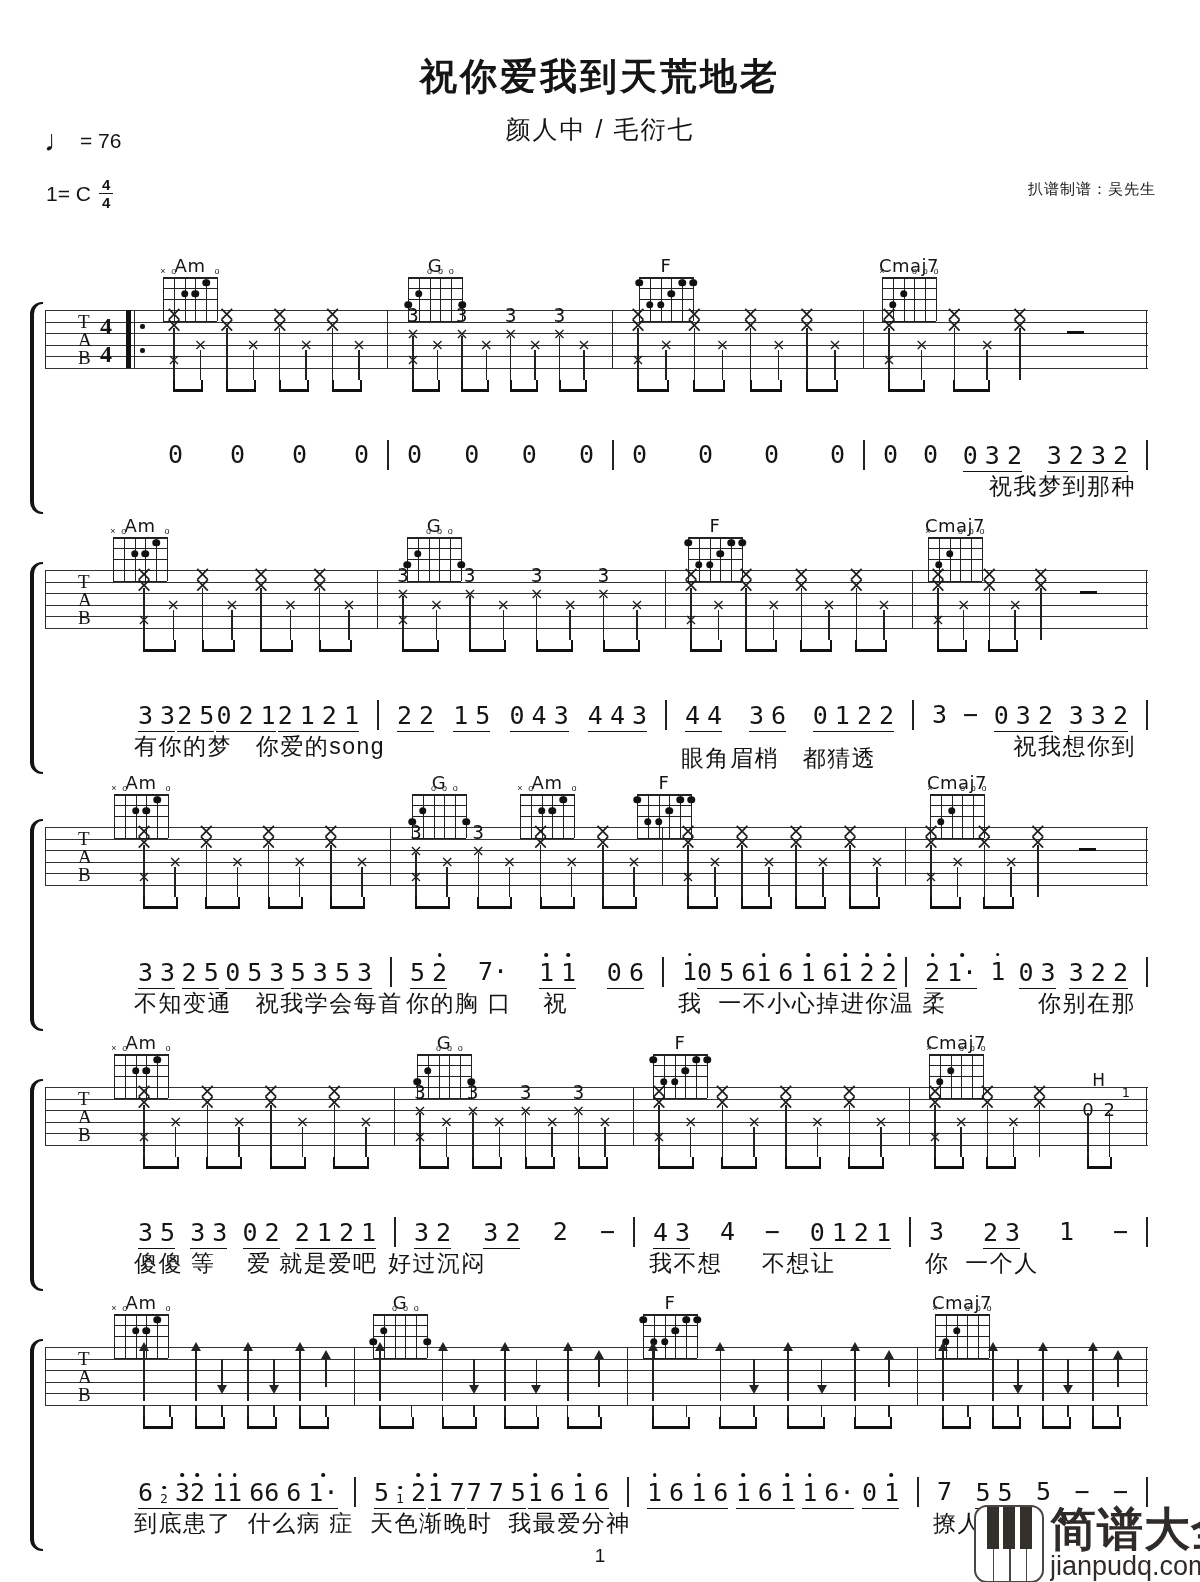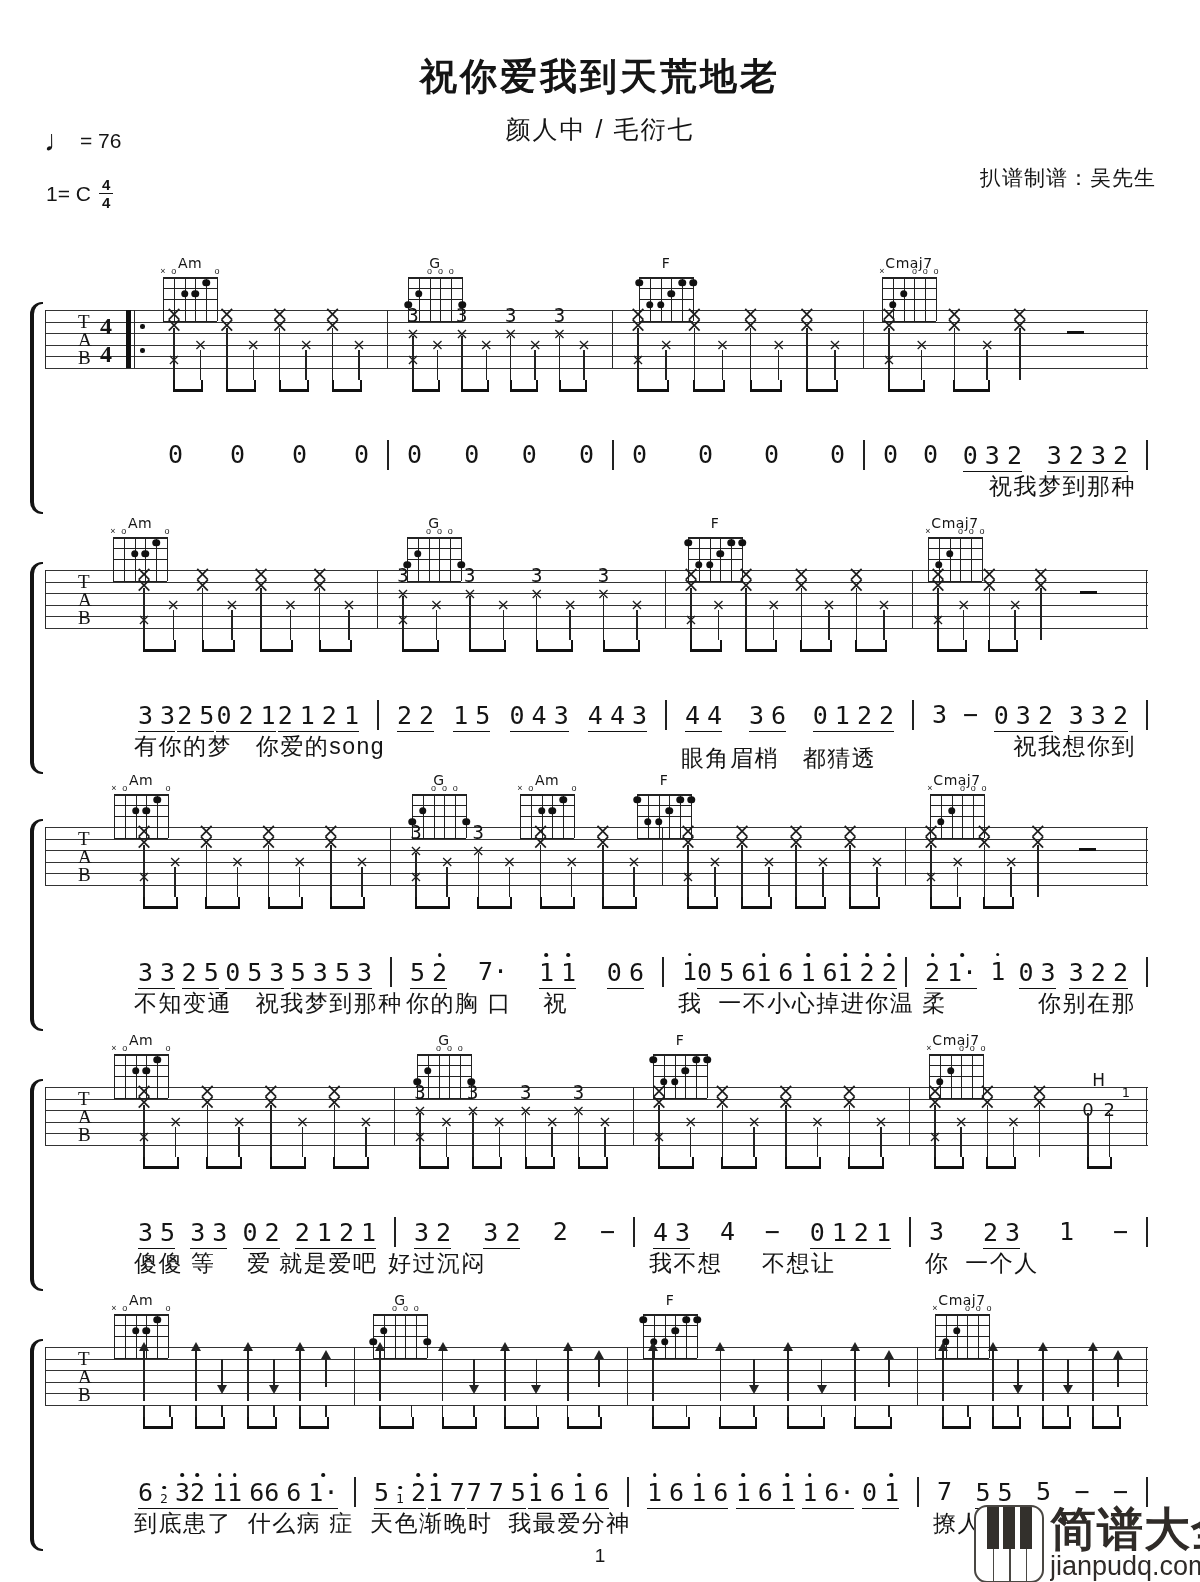--- a/index.html
+++ b/index.html
@@ -7,21 +7,21 @@
        font-family:"Liberation Sans",sans-serif;color:#151515;}
   .abs{position:absolute;}
   
   #page-title{left:0;right:0;top:52px;text-align:center;font-size:37px;font-weight:bold;letter-spacing:3px;}
   #artists{left:0;right:0;top:113px;text-align:center;font-size:25px;letter-spacing:2px;}
   #tempo{left:44px;top:126px;font-size:21px;display:flex;align-items:center;gap:6px;}
   #tempo .note{font-size:30px;line-height:1;}
   #keysig{left:46px;top:176px;font-size:21px;display:flex;align-items:center;gap:8px;}
   .frac{display:inline-flex;flex-direction:column;align-items:center;font-size:15px;line-height:1.15;font-weight:bold;}
   .frac .num{border-bottom:1.6px solid #151515;padding:0 3px;}
-  #credit{right:44px;top:164px;font-size:21px;letter-spacing:1px;}
+  #credit{right:44px;top:180px;font-size:15px;letter-spacing:1px;}
   #page-number{left:0;right:0;top:1545px;text-align:center;font-size:19px;}
   
   .sys{position:absolute;left:0;width:1200px;height:262px;}
   .sline{position:absolute;height:1.4px;background:#343434;}
   .vline{position:absolute;width:1.4px;background:#2a2a2a;}
   .brace{position:absolute;width:9px;border-left:4px solid #141414;border-top:2px solid #141414;
          border-bottom:2px solid #141414;border-radius:12px 0 0 12px;}
   .tabletter{position:absolute;font-family:"Liberation Serif",serif;font-size:19px;line-height:1;}
   .timesig{position:absolute;font-family:"Liberation Serif",serif;font-size:24px;font-weight:bold;line-height:1;}
   .rpt-thick{position:absolute;width:4.5px;background:#111;}
@@ -30,21 +30,21 @@
   .xm.b{font-size:21px;}
   .xm.s{font-size:16px;}
   .fret3{position:absolute;transform:translateX(-50%);font-size:19px;line-height:1;
          font-family:"DejaVu Sans Mono",monospace;}
   .stem{position:absolute;width:1.4px;background:#222;}
   .brkt{position:absolute;border-left:2px solid #111;border-right:2px solid #111;border-bottom:3px solid #111;}
   .dashrest{position:absolute;height:2.6px;background:#111;}
   .tri{position:absolute;width:0;height:0;}
   .hamlbl{position:absolute;transform:translateX(-50%);font-size:17px;font-family:"DejaVu Sans",sans-serif;}
   
-  .chordname{position:absolute;transform:translateX(-50%);font-size:14px;letter-spacing:0.5px;
+  .chordname{position:absolute;transform:translateX(-50%);font-size:18px;letter-spacing:0.5px;
              font-family:"DejaVu Sans",sans-serif;}
   .cd-line{position:absolute;background:#222;}
   .cd-dot{position:absolute;width:7.5px;height:7.5px;border-radius:50%;background:#111;transform:translate(-50%,-50%);}
   .cd-mark{position:absolute;transform:translateX(-50%);font-size:9px;line-height:1;color:#222;}
   
   .melbar{position:absolute;display:flex;justify-content:space-between;align-items:flex-end;height:34px;}
   .tok{position:relative;font-family:"DejaVu Sans Mono",monospace;font-size:25px;line-height:1.05;
        padding-bottom:3.6px;}
   .grp{display:inline-flex;gap:7px;border-bottom:1.7px solid #111;align-items:flex-end;}
   .grp .tok{padding-bottom:2px;}
@@ -785,21 +785,21 @@
           <span class="tok">5</span>
           <span class="tok">3</span>
         </span>
         <span class="grp">
           <span class="tok">5</span>
           <span class="tok">3</span>
           <span class="tok">5</span>
           <span class="tok">3</span>
         </span>
       </div>
-      <div class="lyr" style="left: 134px; top: 216px; width: 246px; text-align: left;">不知变通   祝我梦到那种</div>
+      <div class="lyr" style="left: 134px; top: 216px; width: 246px; text-align: left;">不知变通   祝我学会每首</div>
       <div class="melbar" style="left: 410px; top: 183px; width: 234px;">
         <span class="grp">
           <span class="tok">5</span>
           <span class="tok">2<i class="odot"></i></span>
         </span>
         <span class="tok">7·</span>
         <span class="grp">
           <span class="tok">1<i class="odot"></i></span>
           <span class="tok">1<i class="odot"></i></span>
         </span>

